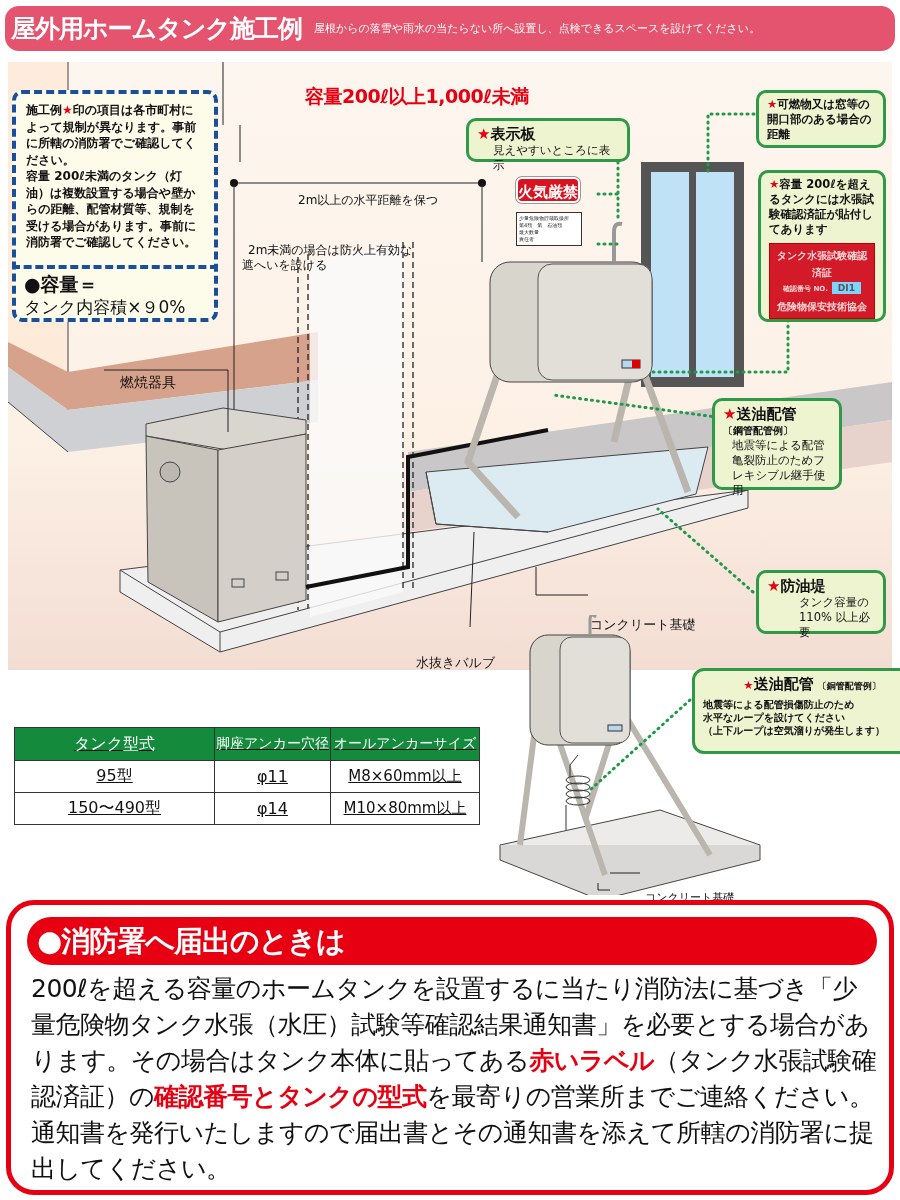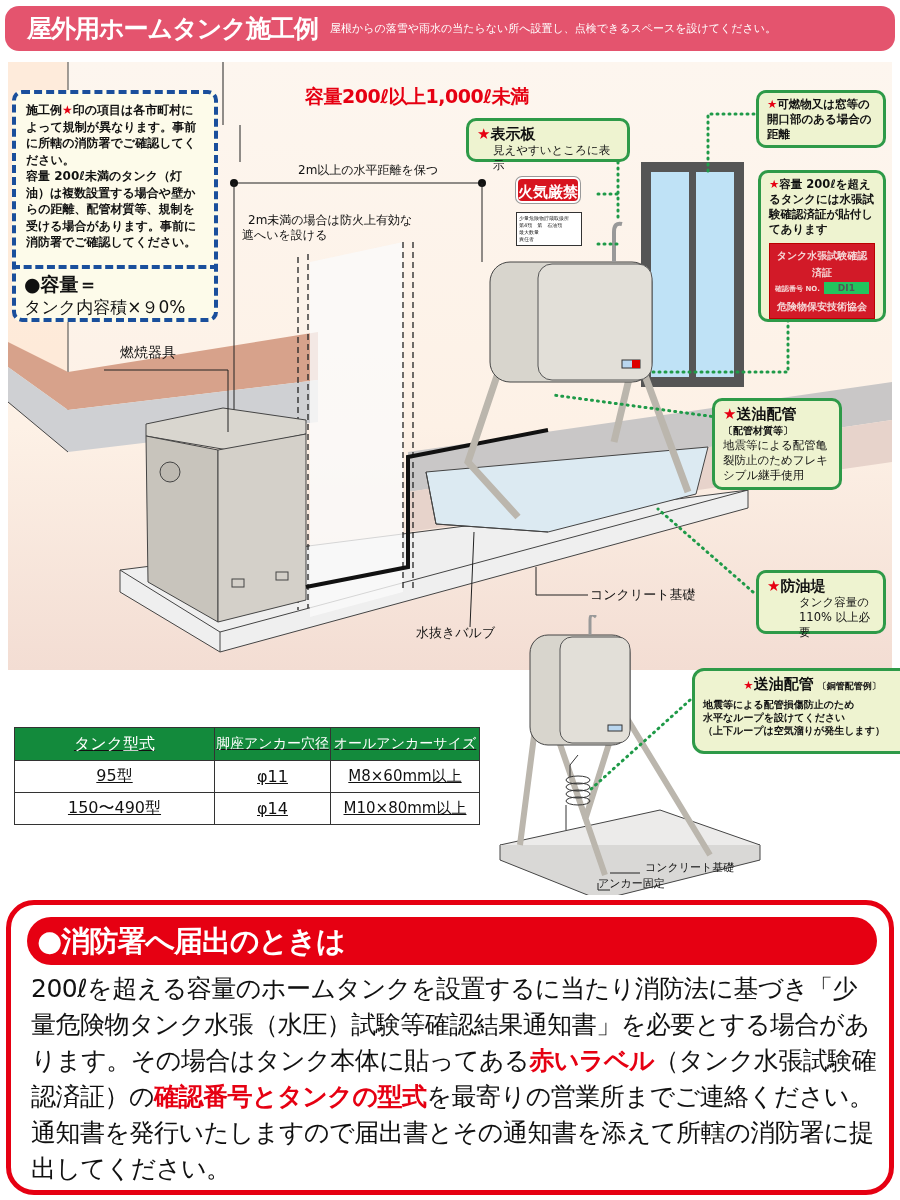--- a/index.html
+++ b/index.html
@@ -1,34 +1,34 @@
 <!DOCTYPE html>
 <html><head>
 <meta charset="utf-8">
 <style>
   * { box-sizing: border-box; margin: 0; padding: 0; }
   body { width: 900px; height: 1200px; background: #ffffff; font-family: "DejaVu Sans", sans-serif; position: relative; overflow: hidden; color: #111; }
-  .header { position: absolute; left: 5px; top: 6px; width: 890px; height: 45px; background: #e4546e; border-radius: 14px; display: flex; align-items: center; padding-left: 22px; }
+  .header { position: absolute; left: 5px; top: 6px; width: 890px; height: 45px; background: #e4546e; border-radius: 14px; display: flex; align-items: center; padding-left: 6px; }
   .header-title { color: #fff; font-weight: bold; font-size: 25px; letter-spacing: -1px; white-space: nowrap; }
   .header-sub { color: #fff; font-size: 11px; margin-left: 12px; white-space: nowrap; }
   .scene { position: absolute; left: 8px; top: 62px; width: 884px; height: 608px; background: linear-gradient(180deg, #fdf6ef 0%, #fdf1e6 60%, #f3ddd3 100%); overflow: hidden; }
   .scene svg { position: absolute; left: 0; top: 0; }
   .note-box { position: absolute; left: 12px; top: 90px; width: 206px; height: 232px; border: 4px dashed #1a4f9c; border-radius: 10px; background: #fdfbea; padding: 8px 10px; font-size: 12px; line-height: 16.5px; font-weight: bold; }
   .note-box .star { color: #e60012; }
   .note-divider { position: absolute; left: -4px; right: -4px; top: 171px; border-top: 4px dashed #1a4f9c; }
   .note-capacity { position: absolute; left: 8px; top: 178px; font-weight: bold; }
   .note-capacity .big { font-size: 19px; line-height: 24px; display: block; }
   .note-capacity .formula { font-size: 17px; line-height: 22px; display: block; font-weight: normal; }
   .cap-title { position: absolute; left: 305px; top: 84px; color: #e60012; font-weight: bold; font-size: 19px; letter-spacing: -0.5px; }
-  .label { position: absolute; font-size: 12px; color: #111; white-space: nowrap; }
+  .label { position: absolute; font-size: 12px; color: #111; white-space: nowrap; margin-top: 30px; }
   .callout { position: absolute; border: 3px solid #2e9a48; border-radius: 10px; background: #eef3d0; padding: 4px 8px; font-size: 11.5px; line-height: 15px; font-weight: bold; color: #111; }
   .callout .ttl { font-size: 15px; line-height: 18px; }
   .callout .star { color: #e60012; }
   .redlabel { margin-top: 6px; background: #d21a28; border: 1px solid #b00; padding: 5px 6px; color: #f5d6d6; font-size: 11px; line-height: 20px; text-align: center; }
-  .redlabel .num { display: inline-block; background: #22c55e; color: #555; padding: 0 14px; font-size: 9px; line-height: 12px; margin-left: 4px; }
+  .redlabel .num { display: inline-block; background: #7dd3fc; color: #555; padding: 0 6px; font-size: 9px; line-height: 12px; margin-left: 4px; }
   .sign-fire { position: absolute; left: 518px; top: 180px; width: 64px; height: 26px; background: #d7141f; color: #fff; font-weight: bold; font-size: 15px; text-align: center; line-height: 26px; border: 2px solid #fff; box-shadow: 0 0 0 1px #999; }
   .sign-plate { position: absolute; left: 518px; top: 214px; width: 66px; height: 34px; background: #fff; border: 1px solid #333; font-size: 5px; line-height: 7px; padding: 2px; color: #222; }
   .spec-table { position: absolute; left: 14px; top: 727px; width: 466px; border-collapse: collapse; font-size: 15px; text-decoration: underline; }
   .spec-table th { background: #138a3c; color: #fff; font-weight: normal; height: 33px; border: 1px solid #333; font-size: 14px; }
   .spec-table th:first-child { font-size: 16px; }
   .spec-table td { height: 32px; border: 1px solid #333; text-align: center; background: #fff; font-size: 16px; }
   .spec-table td:last-child { font-size: 15px; }
   .notice { position: absolute; left: 6px; top: 900px; width: 888px; height: 295px; border: 5px solid #e60012; border-radius: 28px; background: #fff; }
   .notice-head { position: absolute; left: 16px; top: 12px; width: 850px; height: 48px; background: #e60012; border-radius: 24px; color: #fff; font-weight: bold; font-size: 29px; line-height: 48px; padding-left: 10px; letter-spacing: -1px; }
   .notice-body { position: absolute; left: 20px; top: 66px; width: 850px; font-size: 25px; line-height: 36px; letter-spacing: -0.5px; color: #111; }
@@ -135,22 +135,22 @@
     <span class="star">★</span><span>容量 200ℓを超えるタンクには水張試験確認済証が貼付してあります</span>
     <div class="redlabel" style="padding:3px 4px;line-height:17px;font-size:10px;">
       <div>タンク水張試験確認済証</div>
       <div style="font-size:7px;"><span>確認番号 NO.</span><span class="num">DI1</span></div>
       <div>危険物保安技術協会</div>
     </div>
   </div>
 
   <div class="callout" style="left:704px;top:336px;width:130px;height:92px;">
     <div class="ttl"><span class="star">★</span><span>送油配管</span></div>
-    <div style="font-size:10px;">〔配管材質等〕</div>
-    <div style="font-weight:normal;">地震等による配管亀裂防止のためフレキシブル継手使用</div>
+    <div style="font-size:10px;">〔鋼管配管例〕</div>
+    <div style="font-weight:normal;margin-left:9px;">地震等による配管亀裂防止のためフレキシブル継手使用</div>
   </div>
 
   <div class="callout" style="left:748px;top:508px;width:130px;height:64px;">
     <div class="ttl"><span class="star">★</span><span>防油堤</span></div>
     <div style="font-weight:normal;margin-left:32px;">タンク容量の 110% 以上必要</div>
   </div>
 </div>
 
 <div class="note-box">
   <div><span>施工例</span><span class="star">★</span><span>印の項目は各市町村によって規制が異なります。事前に所轄の消防署でご確認してください。</span></div>

